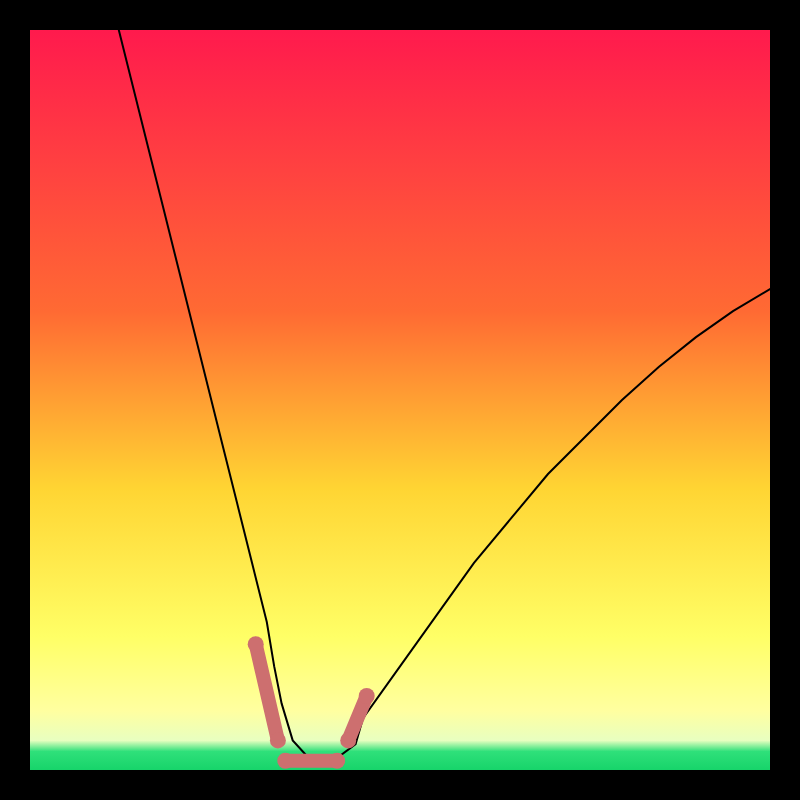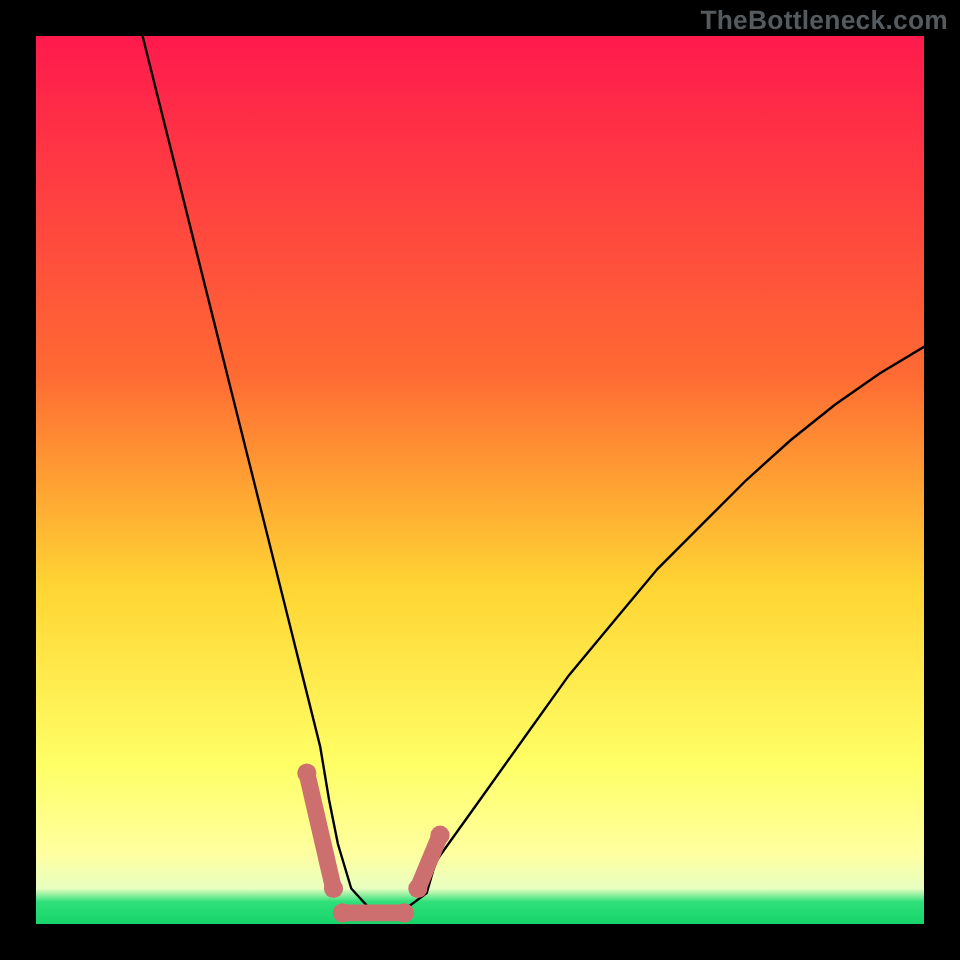--- a/index.html
+++ b/index.html
@@ -37,21 +37,20 @@
   .plot-svg {
     display: block;
     width: 740px;
     height: 740px;
   }
 </style>
 </head>
 <body>
 
 <div class="frame">
-  <div class="attribution">TheBottleneck.com</div>
 
   <div class="plot-area">
     <svg class="plot-svg" viewBox="0 0 740 740" preserveAspectRatio="none">
       <defs>
         <linearGradient id="bg-grad" x1="0" y1="0" x2="0" y2="1">
           <stop id="g-top" offset="0%" stop-color="#ff1a4d"></stop>
           <stop id="g-midupper" offset="38%" stop-color="#ff6a33"></stop>
           <stop id="g-mid" offset="62%" stop-color="#ffd533"></stop>
           <stop id="g-midlower" offset="82%" stop-color="#ffff66"></stop>
           <stop offset="92%" stop-color="#ffffa0"></stop>

